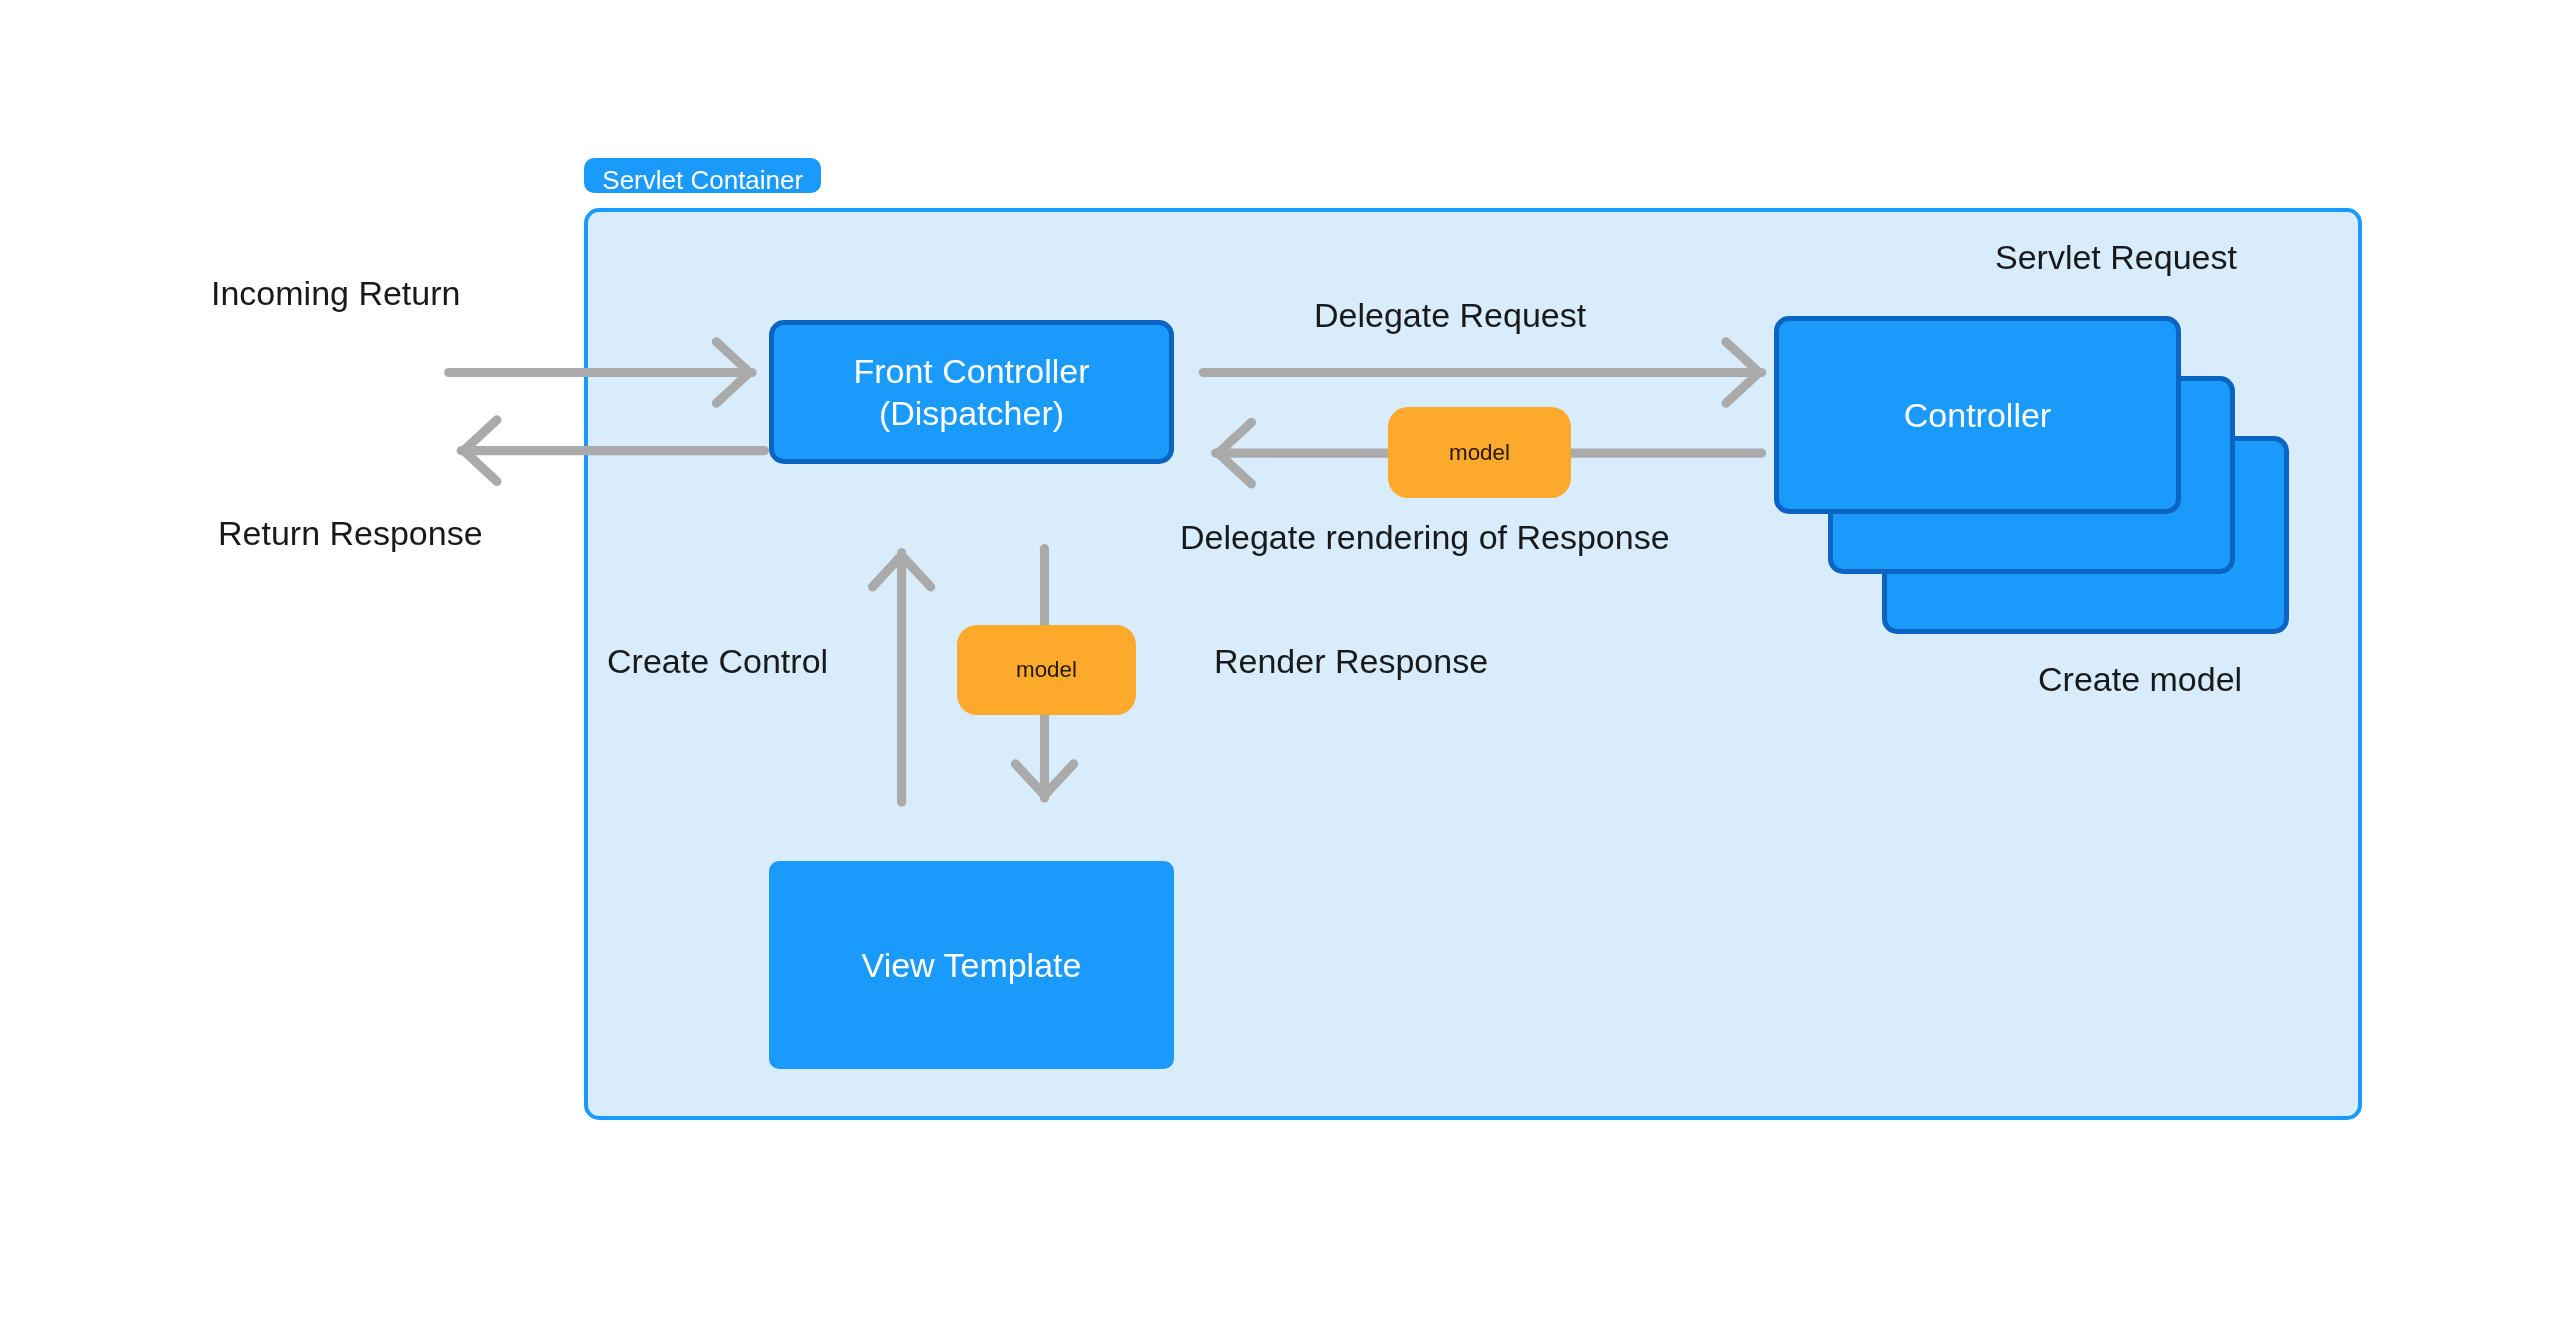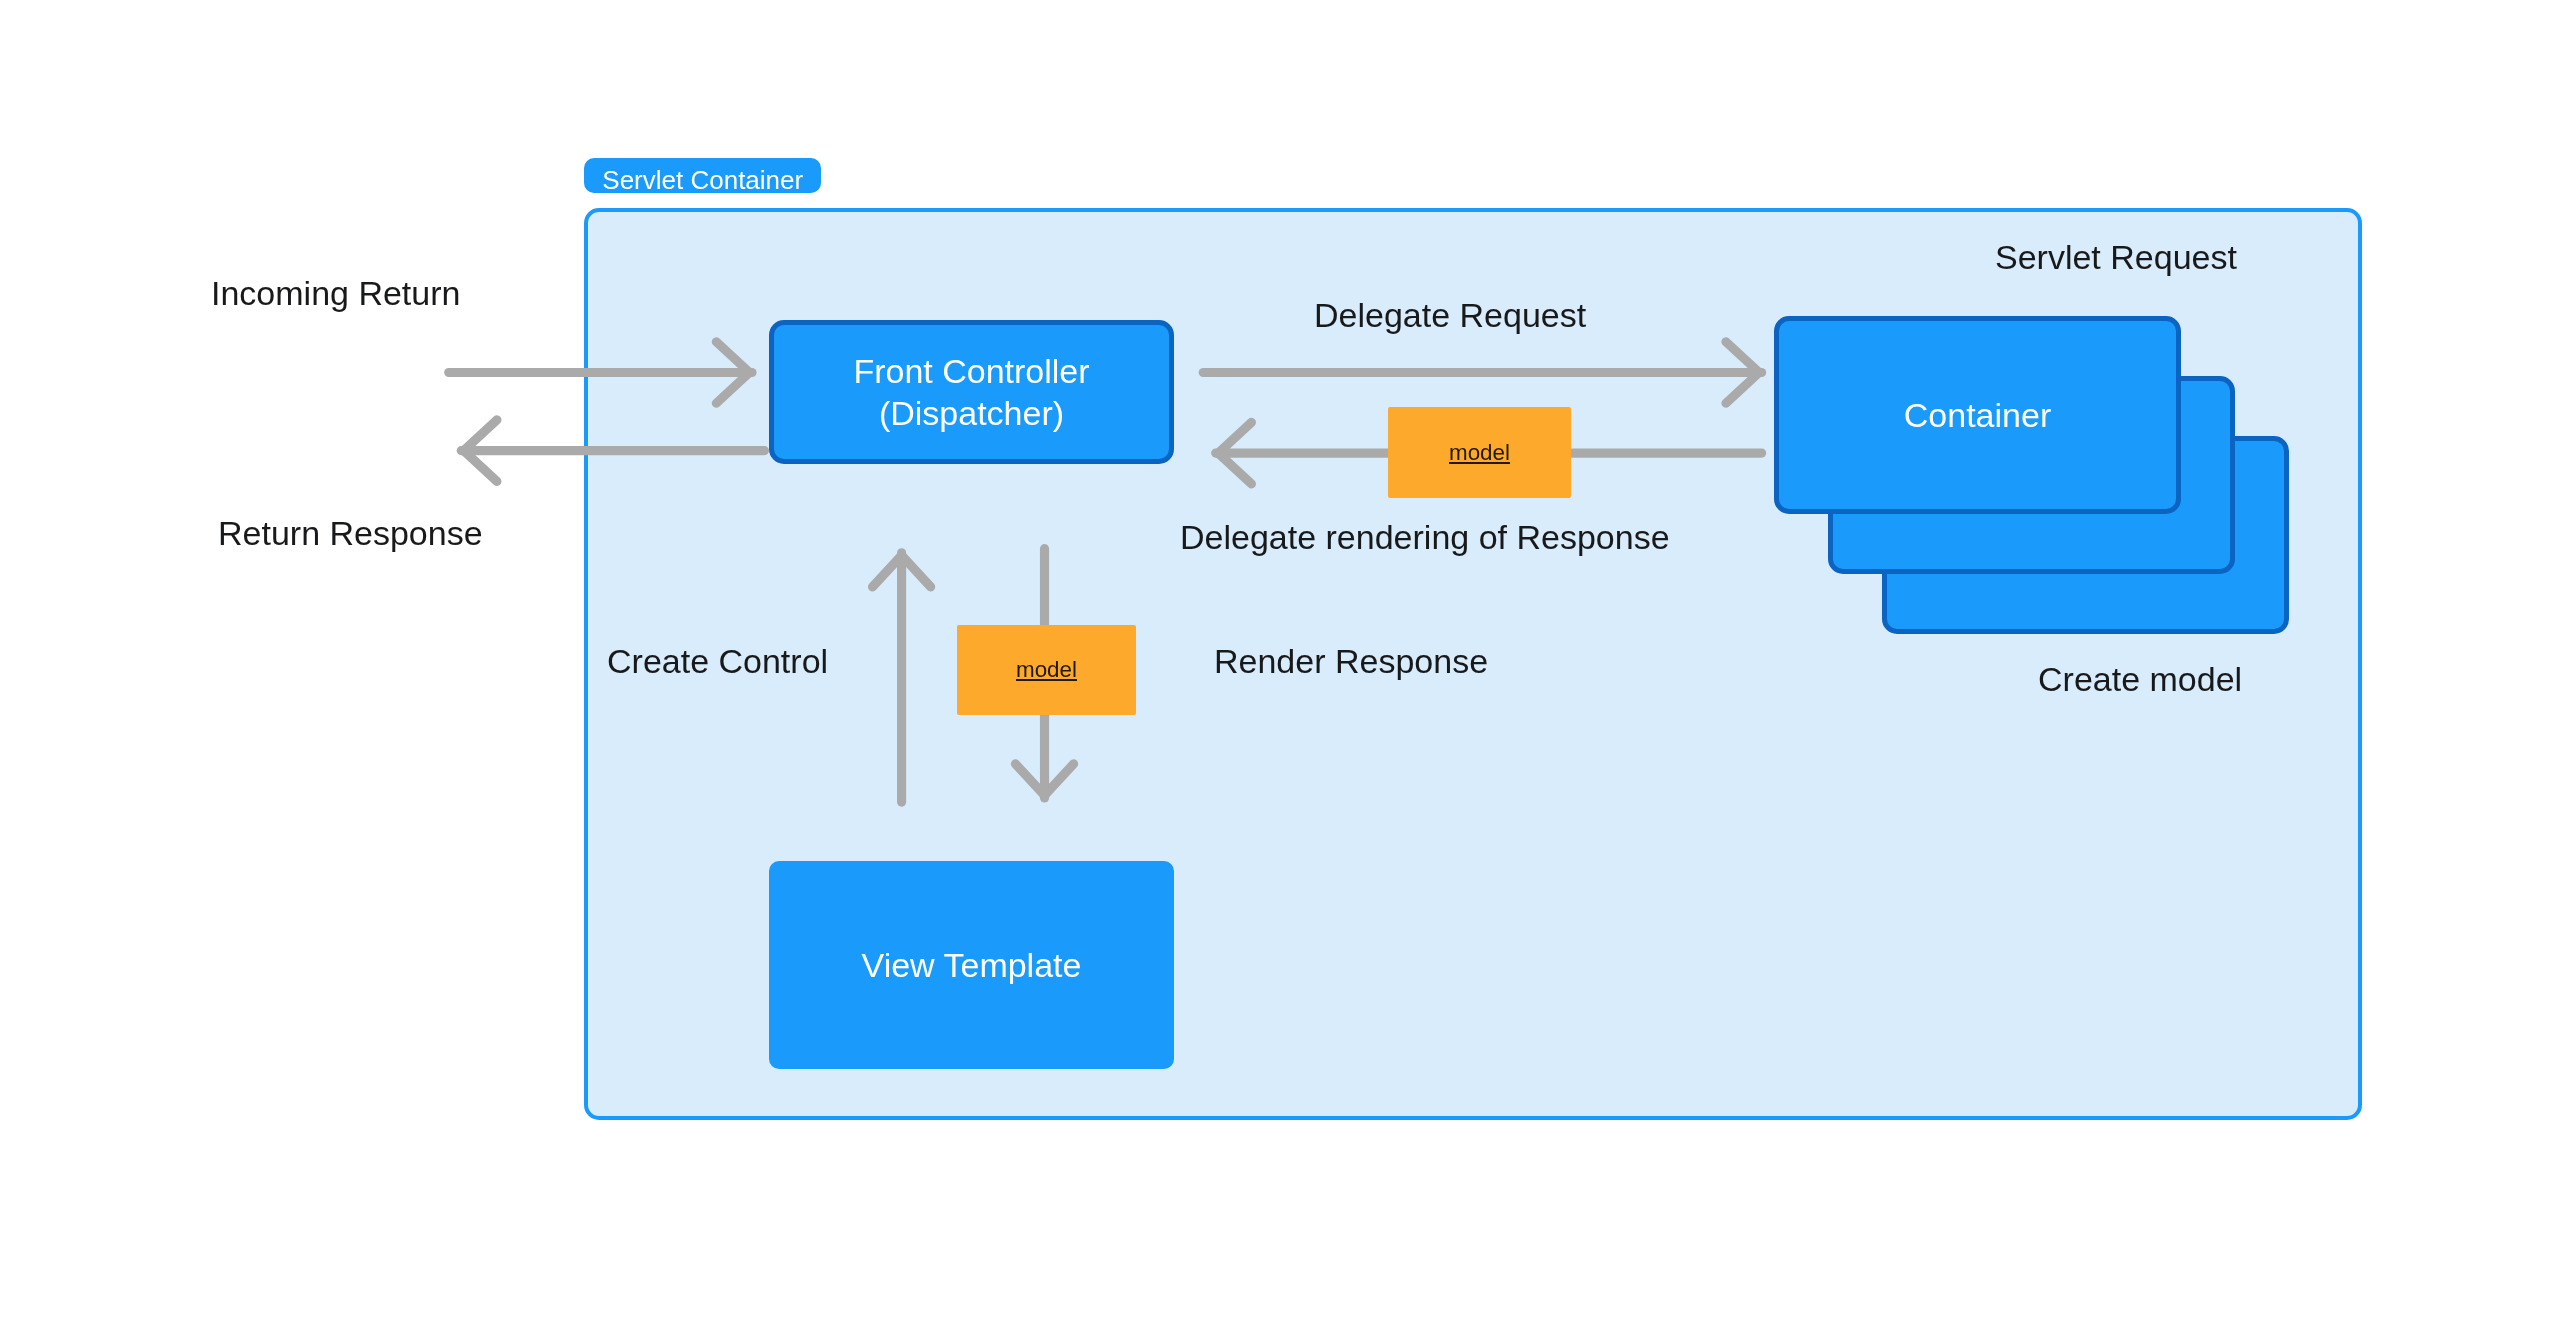--- a/index.html
+++ b/index.html
@@ -107,27 +107,26 @@
     justify-content: center;
     color: #ffffff;
   }
   .controller-card.c1 .node-label { font-size: 34px; }
 
   
   .model-chip {
     position: absolute;
     box-sizing: border-box;
     background: #fda92c;
-    border-radius: 2px;
+    border-radius: 20px;
     display: flex;
     align-items: center;
     justify-content: center;
     color: #221a07;
     font-size: 22.4px;
-    text-decoration: underline;
   }
   .model-chip-top {
     left: 1388px;
     top: 407px;
     width: 183px;
     height: 91px;
   }
   .model-chip-mid {
     left: 957px;
     top: 625px;
@@ -177,21 +176,21 @@
   </div>
 
   <div class="node node-view-template">
     <span class="node-label">View Template</span>
   </div>
 
   <div class="controller-stack">
     <div class="controller-card c3"></div>
     <div class="controller-card c2"></div>
     <div class="controller-card c1">
-      <span class="node-label">Container</span>
+      <span class="node-label">Controller</span>
     </div>
   </div>
 
   <svg id="arrows" viewBox="0 0 3100 1600" xmlns="http://www.w3.org/2000/svg">
     <g fill="none" stroke="#aaaaaa" stroke-width="11" stroke-linecap="round" stroke-linejoin="round">
 
       <g>
         <path d="M 540 448 L 905 448"></path>
         <path d="M 862 411 L 902 448 L 862 485"></path>
       </g>

